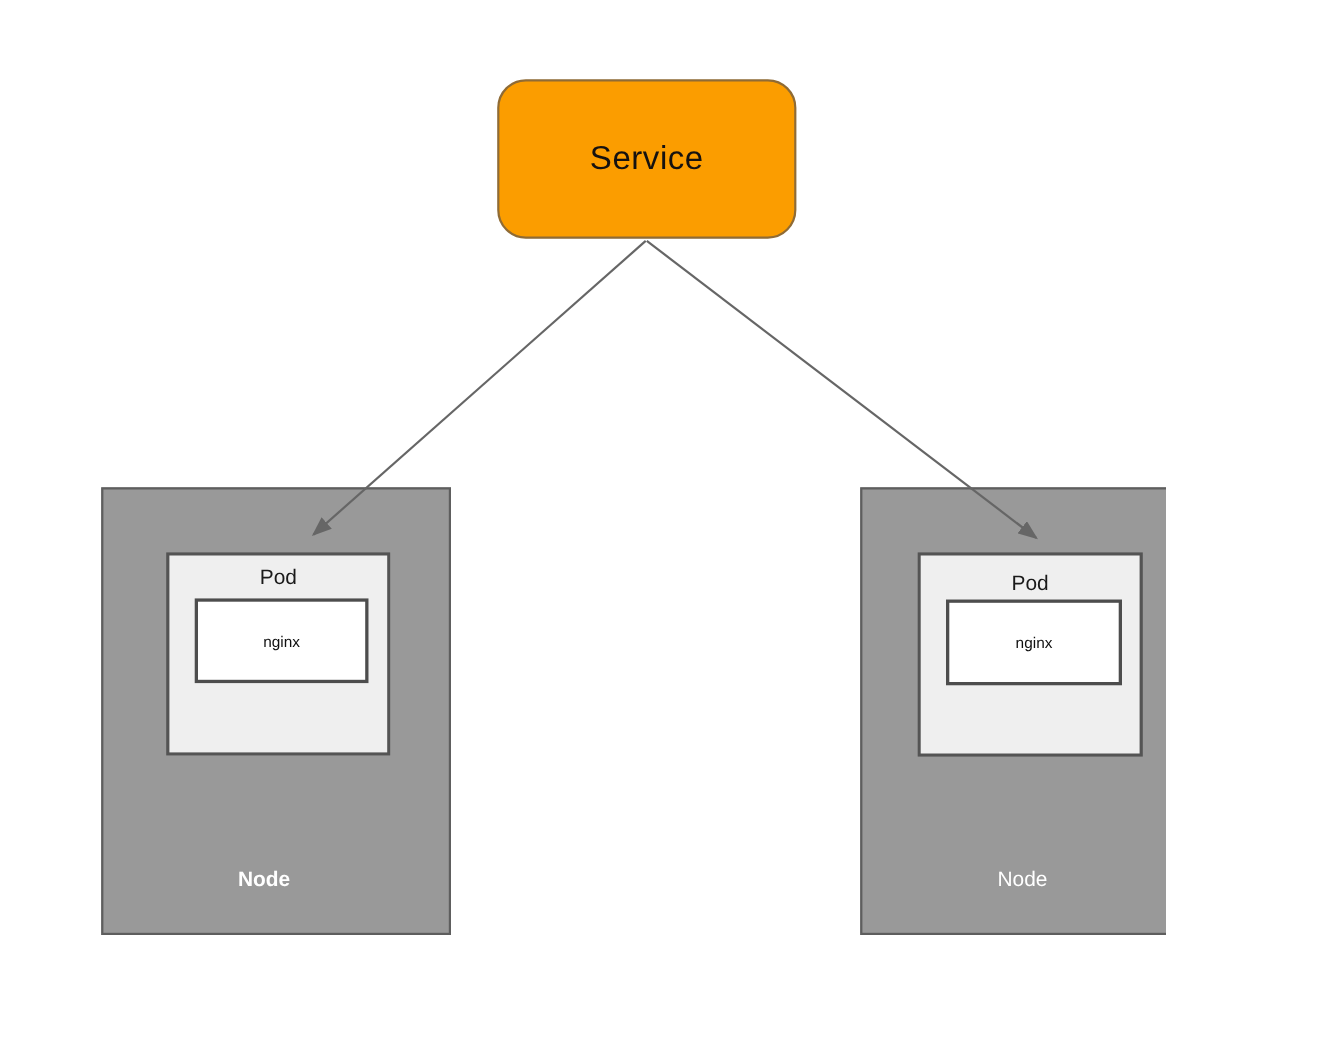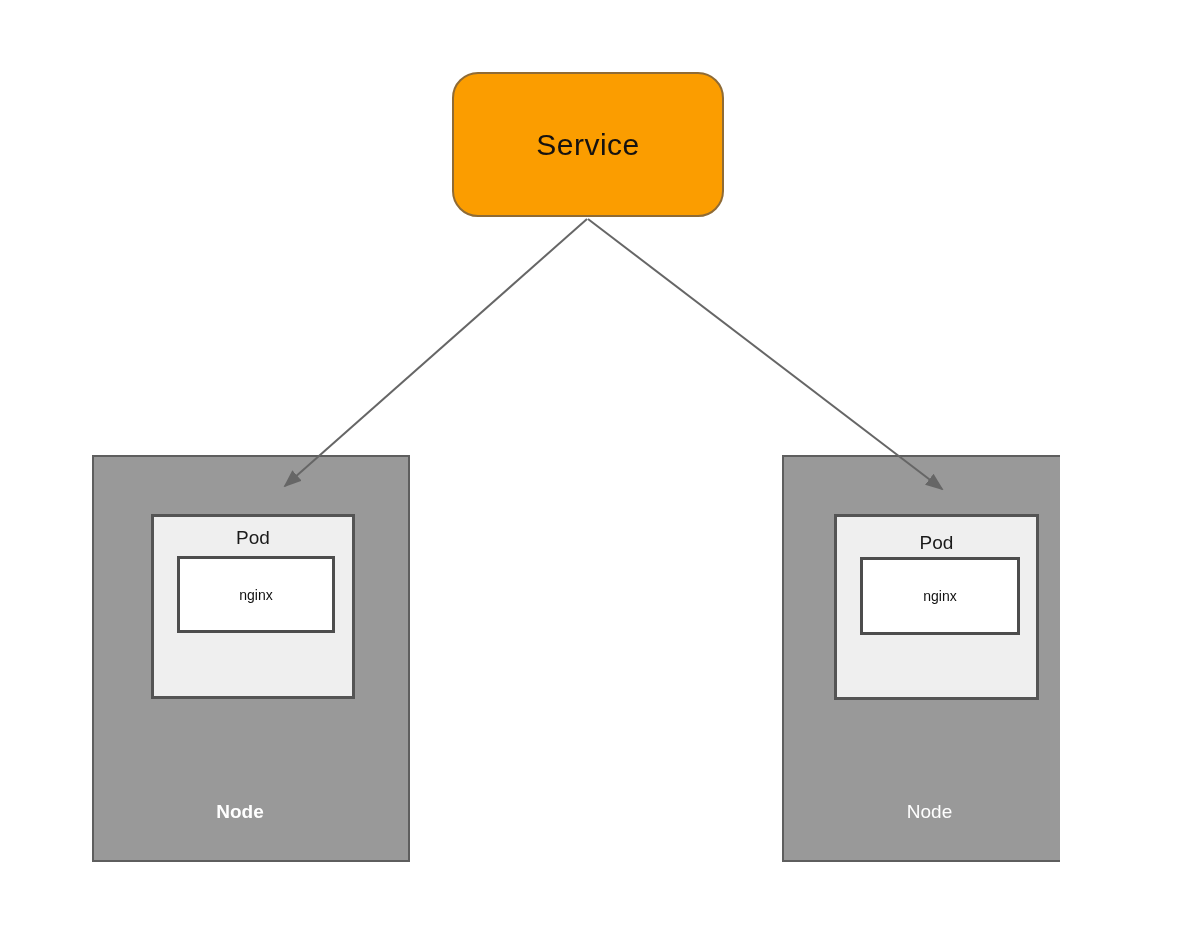--- a/index.html
+++ b/index.html
@@ -37,21 +37,20 @@
     letter-spacing: 0.5px;
   }
   .node {
     position: absolute;
     top: 443px;
     height: 407px;
     box-sizing: border-box;
     background: #999999;
     border: 2px solid #5E5E5E;
     z-index: 1;
-    margin-top: 12px;
   }
   .node-left  { left: 92px;  width: 318px; }
   .node-right { left: 782px; width: 317px; }
   .pod {
     position: absolute;
     box-sizing: border-box;
     background: #EFEFEF;
     border: 3px solid #545454;
   }
   .node-left  .pod { left: 57px; top: 57px; width: 204px; height: 185px; }

